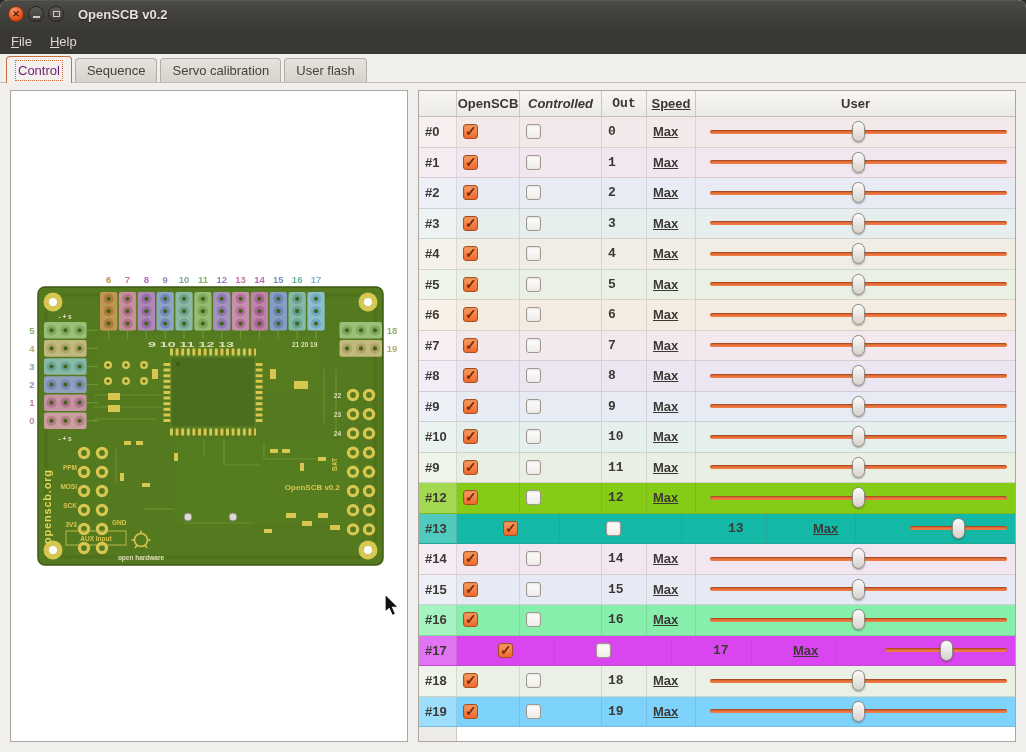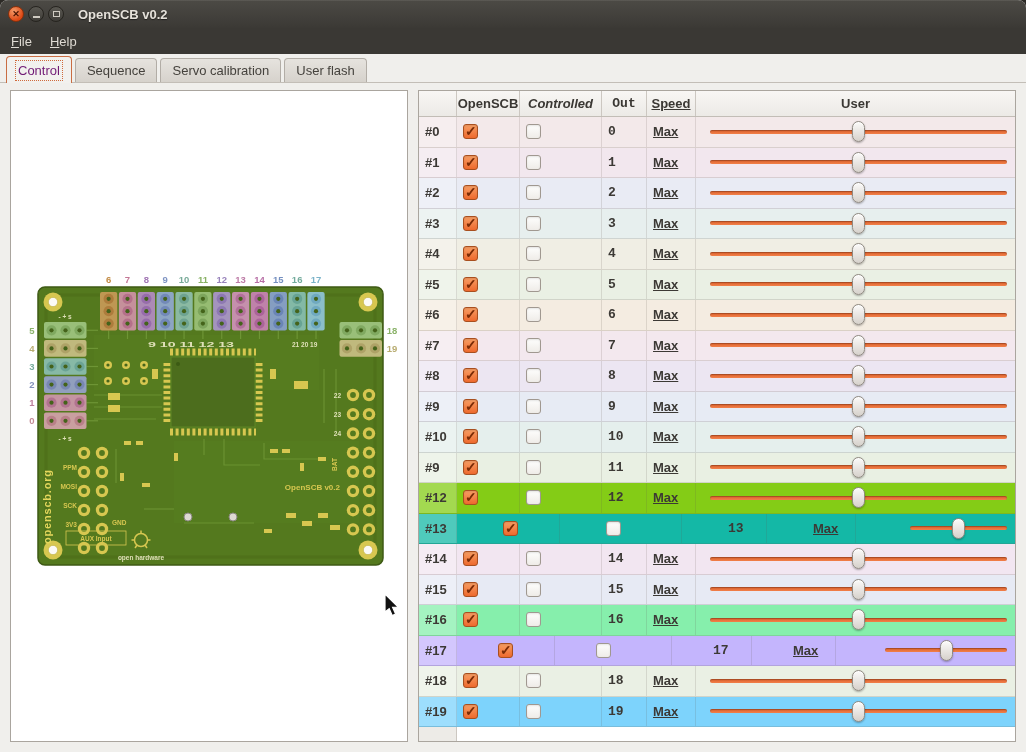--- a/index.html
+++ b/index.html
@@ -796,21 +796,21 @@
     </div>
     <div class="cell c-out">16</div>
     <div class="cell c-speed">Max</div>
     <div class="cell c-goal">
       <div class="slider">
         <div class="track"></div>
         <div class="handle" style="left: calc(50% - 6.5px);"></div>
       </div>
     </div>
   </div>
-          <div class="row" style="background: #c4b5fd; gap: 35px;">
+          <div class="row" style="background: #d946ef; gap: 35px;">
     <div class="cell c-label">#17</div>
     <div class="cell c-enabled">
       <span class="cb checked"></span>
     </div>
     <div class="cell c-controlled">
       <span class="cb"></span>
     </div>
     <div class="cell c-out">17</div>
     <div class="cell c-speed">Max</div>
     <div class="cell c-goal">

